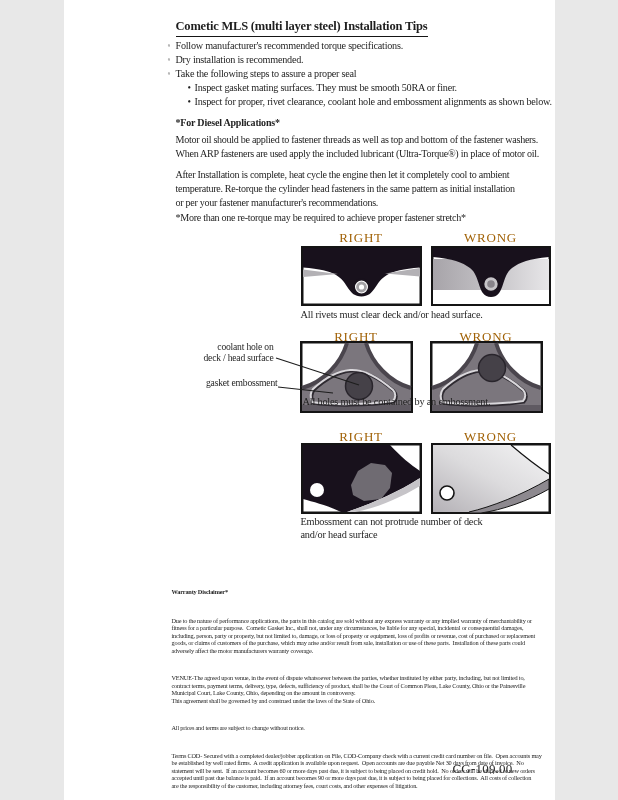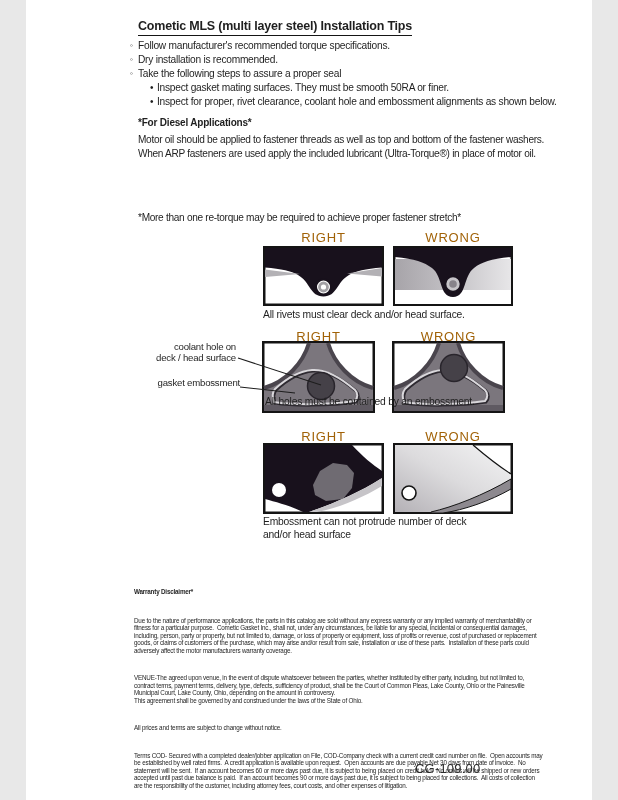--- a/index.html
+++ b/index.html
@@ -1,18 +1,18 @@
 <!DOCTYPE html>
 <html><head>
 <meta charset="utf-8">
 <style>
   html,body{margin:0;padding:0;background:#e8e8e8;}
   .page{
-    position:relative;width:566px;height:800px;background:#ffffff;margin:0 auto;
-    font-family:Liberation Sans, sans-serif;color:#1f1f1f;overflow:hidden;
+    position:relative;width:491px;height:800px;background:#ffffff;margin:0 auto;
+    font-family:Liberation Serif, serif;color:#1f1f1f;overflow:hidden;
   }
   .abs{position:absolute;}
   .title{
     left:112px;top:19px;font-size:12.5px;font-weight:bold;letter-spacing:-0.2px;
     border-bottom:1.6px solid #151515;padding-bottom:2px;white-space:pre;
   }
   .bullets{left:104px;top:39px;font-size:10.2px;line-height:14px;letter-spacing:-0.25px;white-space:nowrap;}
   .brow{display:flex;}
   .brow .mk{width:8px;text-align:left;font-size:8px;line-height:14px;}
   .brow.sub{margin-left:20px;}
@@ -57,20 +57,23 @@
     </div>
     <div class="brow sub">
       <span class="mk">•</span>
       <span>Inspect for proper, rivet clearance, coolant hole and embossment alignments as shown below.</span>
     </div>
   </div>
 
   <div class="abs h2">*For Diesel Applications*</div>
   <div class="abs para p1">Motor oil should be applied to fastener threads as well as top and bottom of the fastener washers.
 When ARP fasteners are used apply the included lubricant (Ultra-Torque®) in place of motor oil.</div>
+  <div class="abs para p2">After Installation is complete, heat cycle the engine then let it completely cool to ambient
+temperature. Re-torque the cylinder head fasteners in the same pattern as initial installation
+or per your fastener manufacturer's recommendations.</div>
   <div class="abs para note">*More than one re-torque may be required to achieve proper fastener stretch*</div>
 
   <div class="abs dlabel" style="left:237px;top:230px;width:121px;">RIGHT</div>
   <div class="abs dlabel" style="left:367px;top:230px;width:120px;">WRONG</div>
 
   <div class="abs" style="left:237px;top:246px;">
     <svg width="121" height="60" viewBox="0 0 121 60">
       <rect x="1.25" y="1.25" width="118.5" height="57.5" fill="#ffffff" stroke="#141414" stroke-width="2.5"></rect>
       <path d="M2,2 H119 V21.5 C102,23 93,25 86,29 C73.5,36 74,50.5 60.5,50.5 C47,50.5 47.5,36 35,29 C28,25 19,23 2,21.5 Z" fill="#18111c"></path>
       <path d="M2,23.5 L37,28 L2,31 Z" fill="#b3b1b5"></path>

